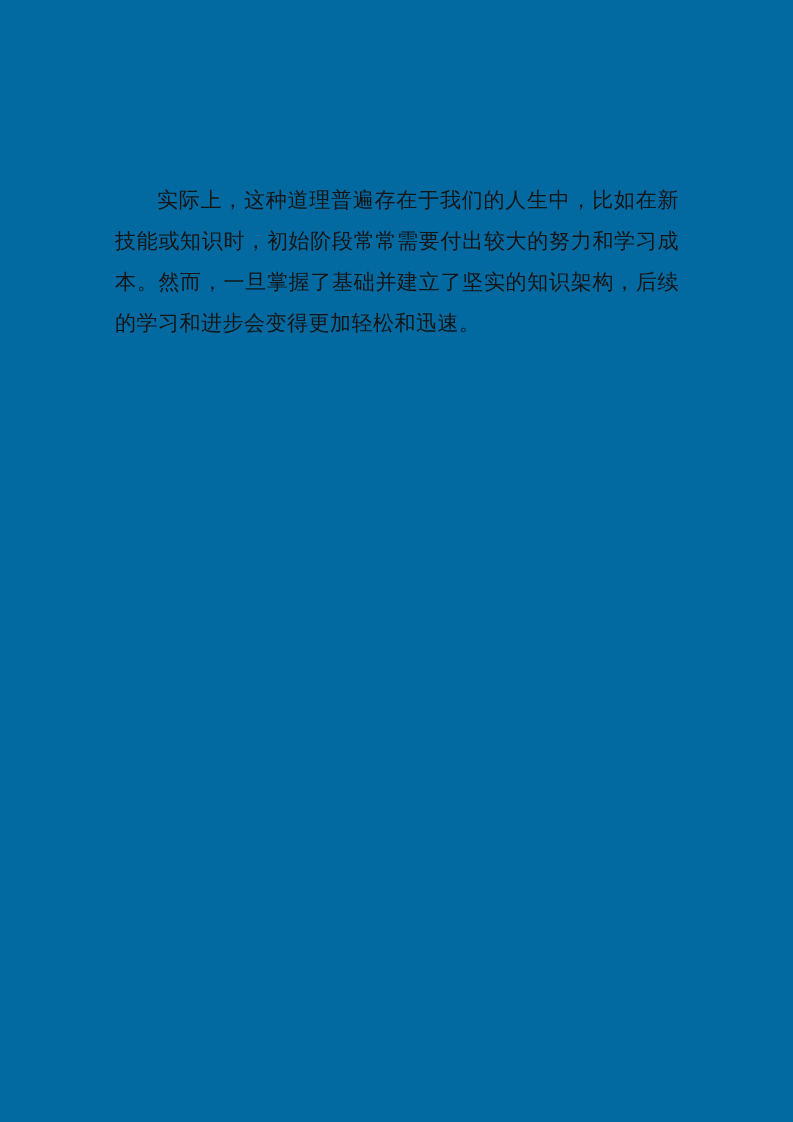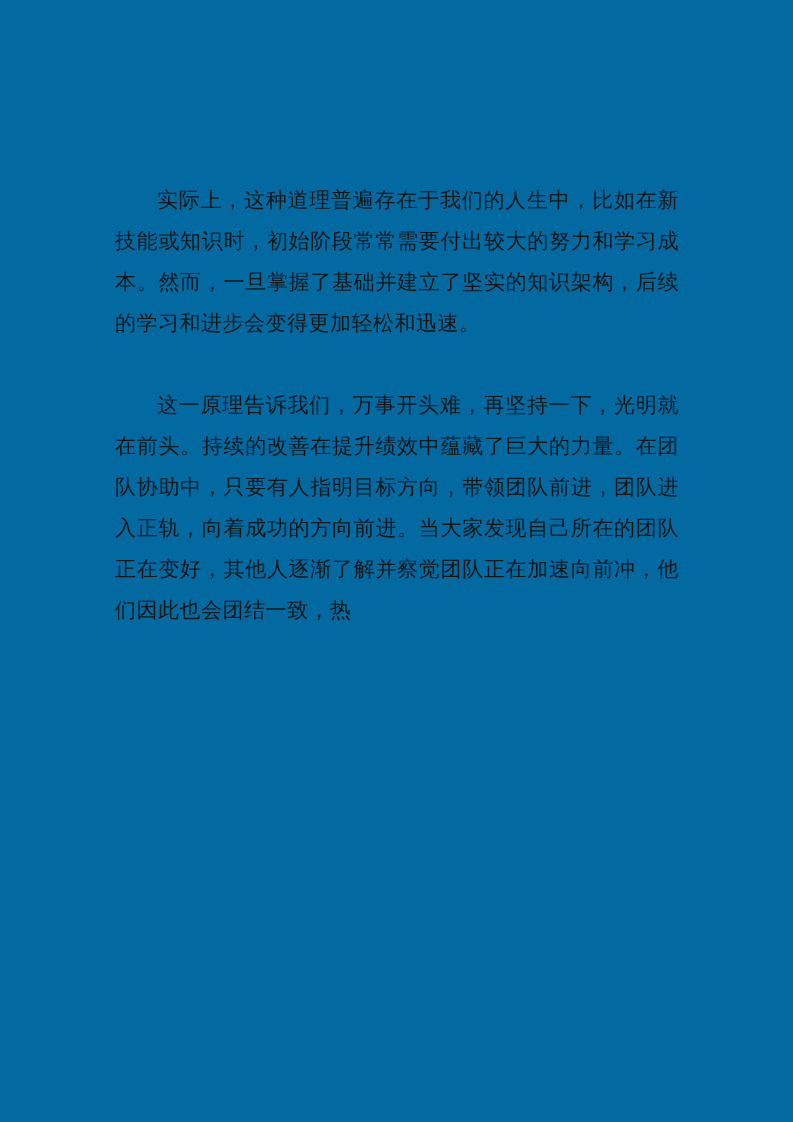--- a/index.html
+++ b/index.html
@@ -41,16 +41,15 @@
 </style>
 </head>
 <body>
 
 <div class="page">
   <div class="text-body">
 
     <p class="para gap-after"><span>实际上，这种道理普遍存在于我们的人生中，比如在新技能或知识时，初始阶段常常需要付出较大的努力和学习成本。然而，一旦掌握了基础并建立了坚实的知识架构，后续的学习和进步会变得更加轻松和迅速。</span></p>
 
 
-    <p class="para"><span>这一原理告诉我们，万事开头难，再坚持一下，光明就在前头。持续的改善在提升绩效中蕴藏了巨大的力量。在团队协助中，只要有人指明目标方向，带领团队前进，团队进入正轨，向着成功的方向前进。当大家发现自己所在的团队正在变好，其他人逐渐了解并察觉团队正在加速向前冲，他们因此也会团结一致，热</span></p>
 
   </div>
 </div>
 
 </body></html>

